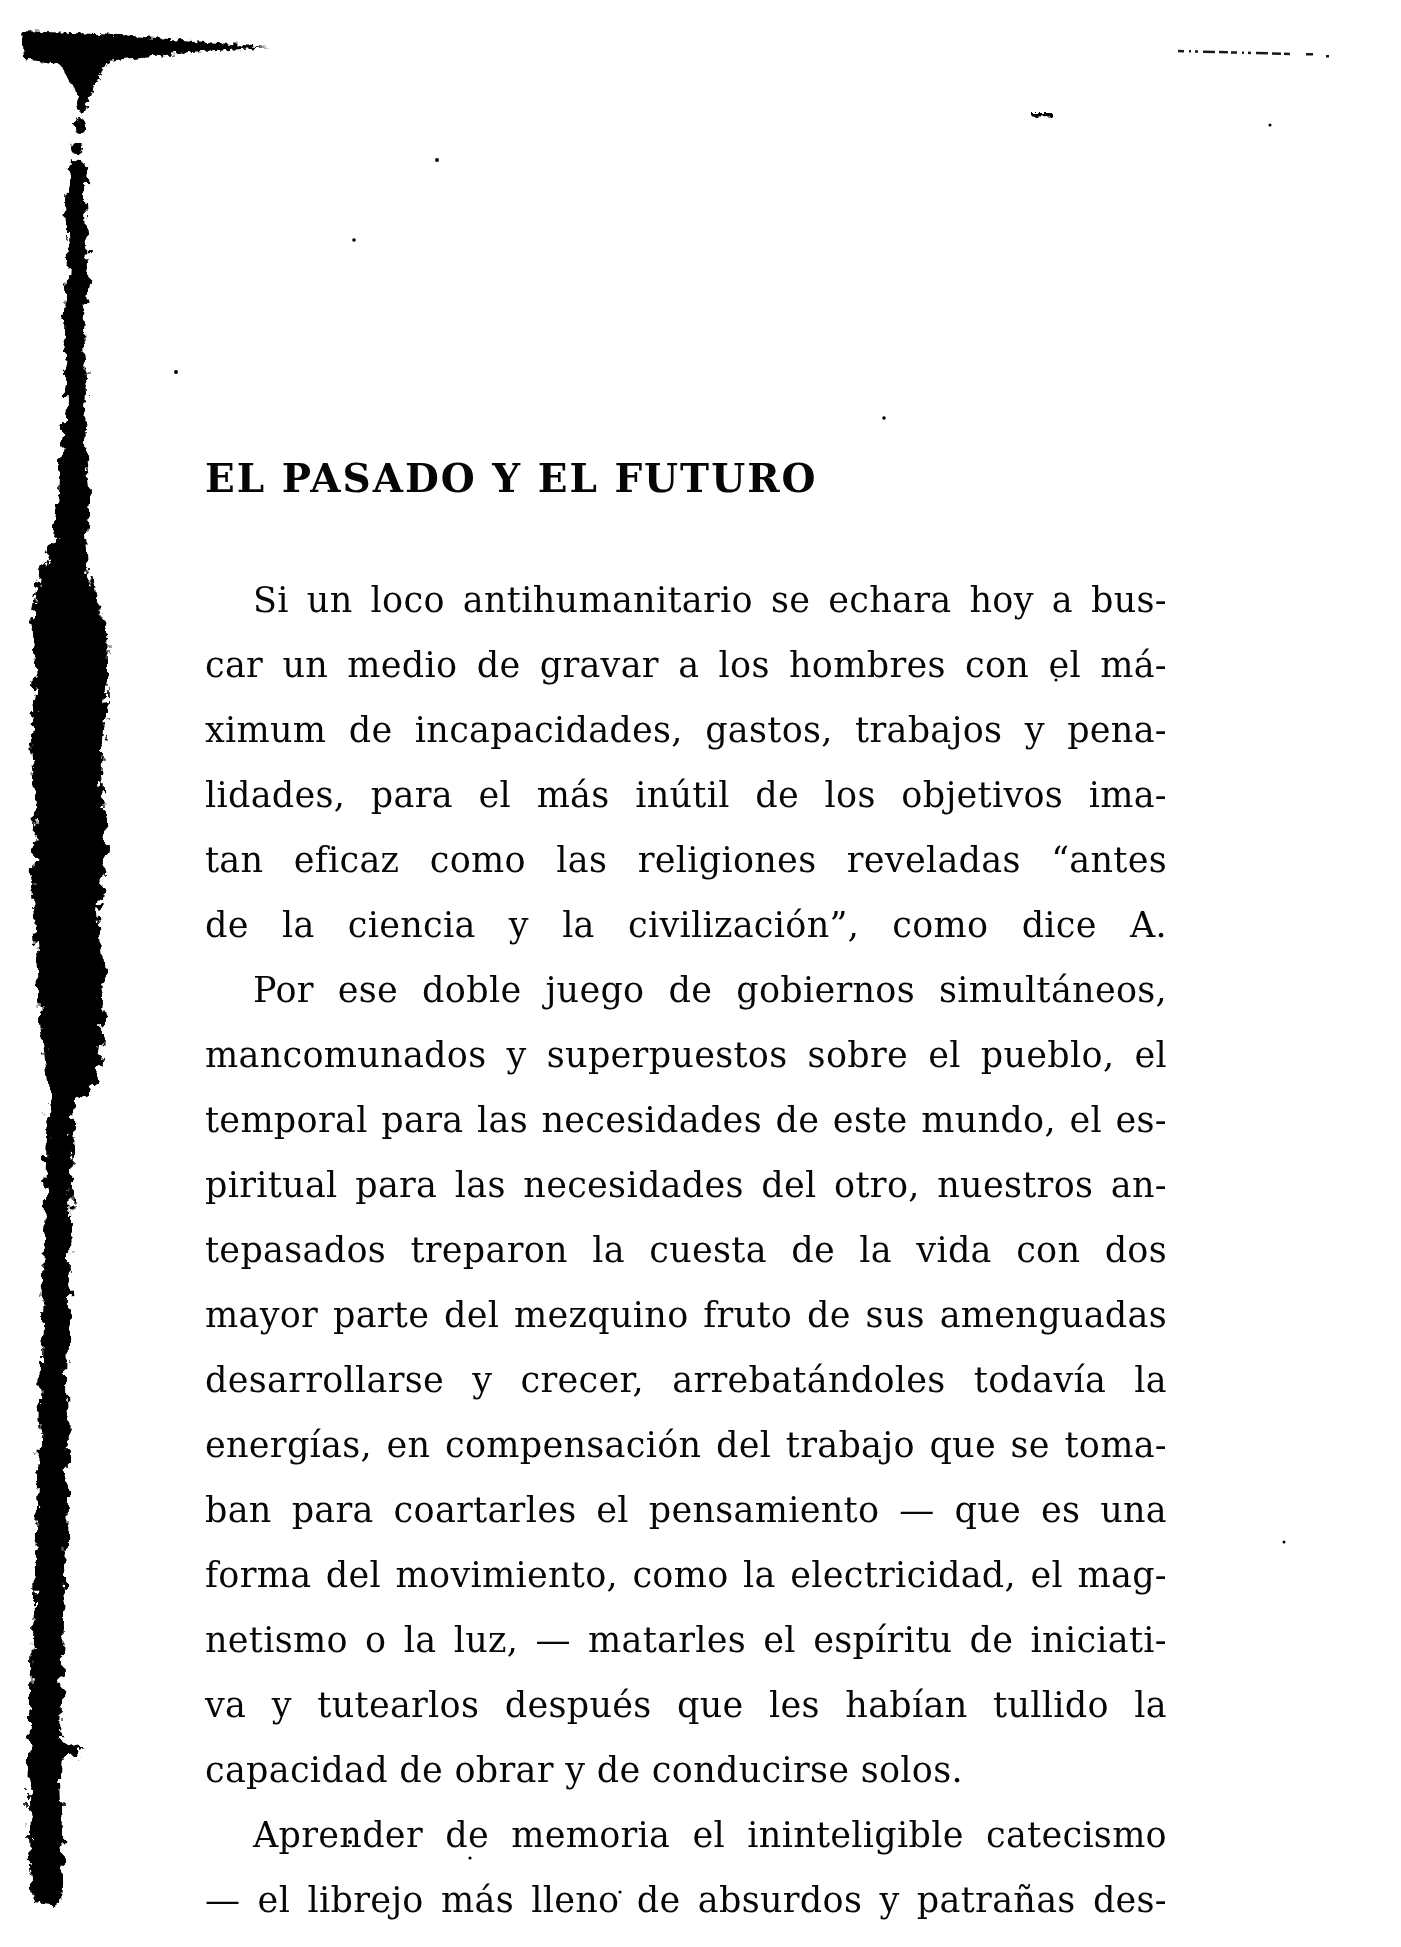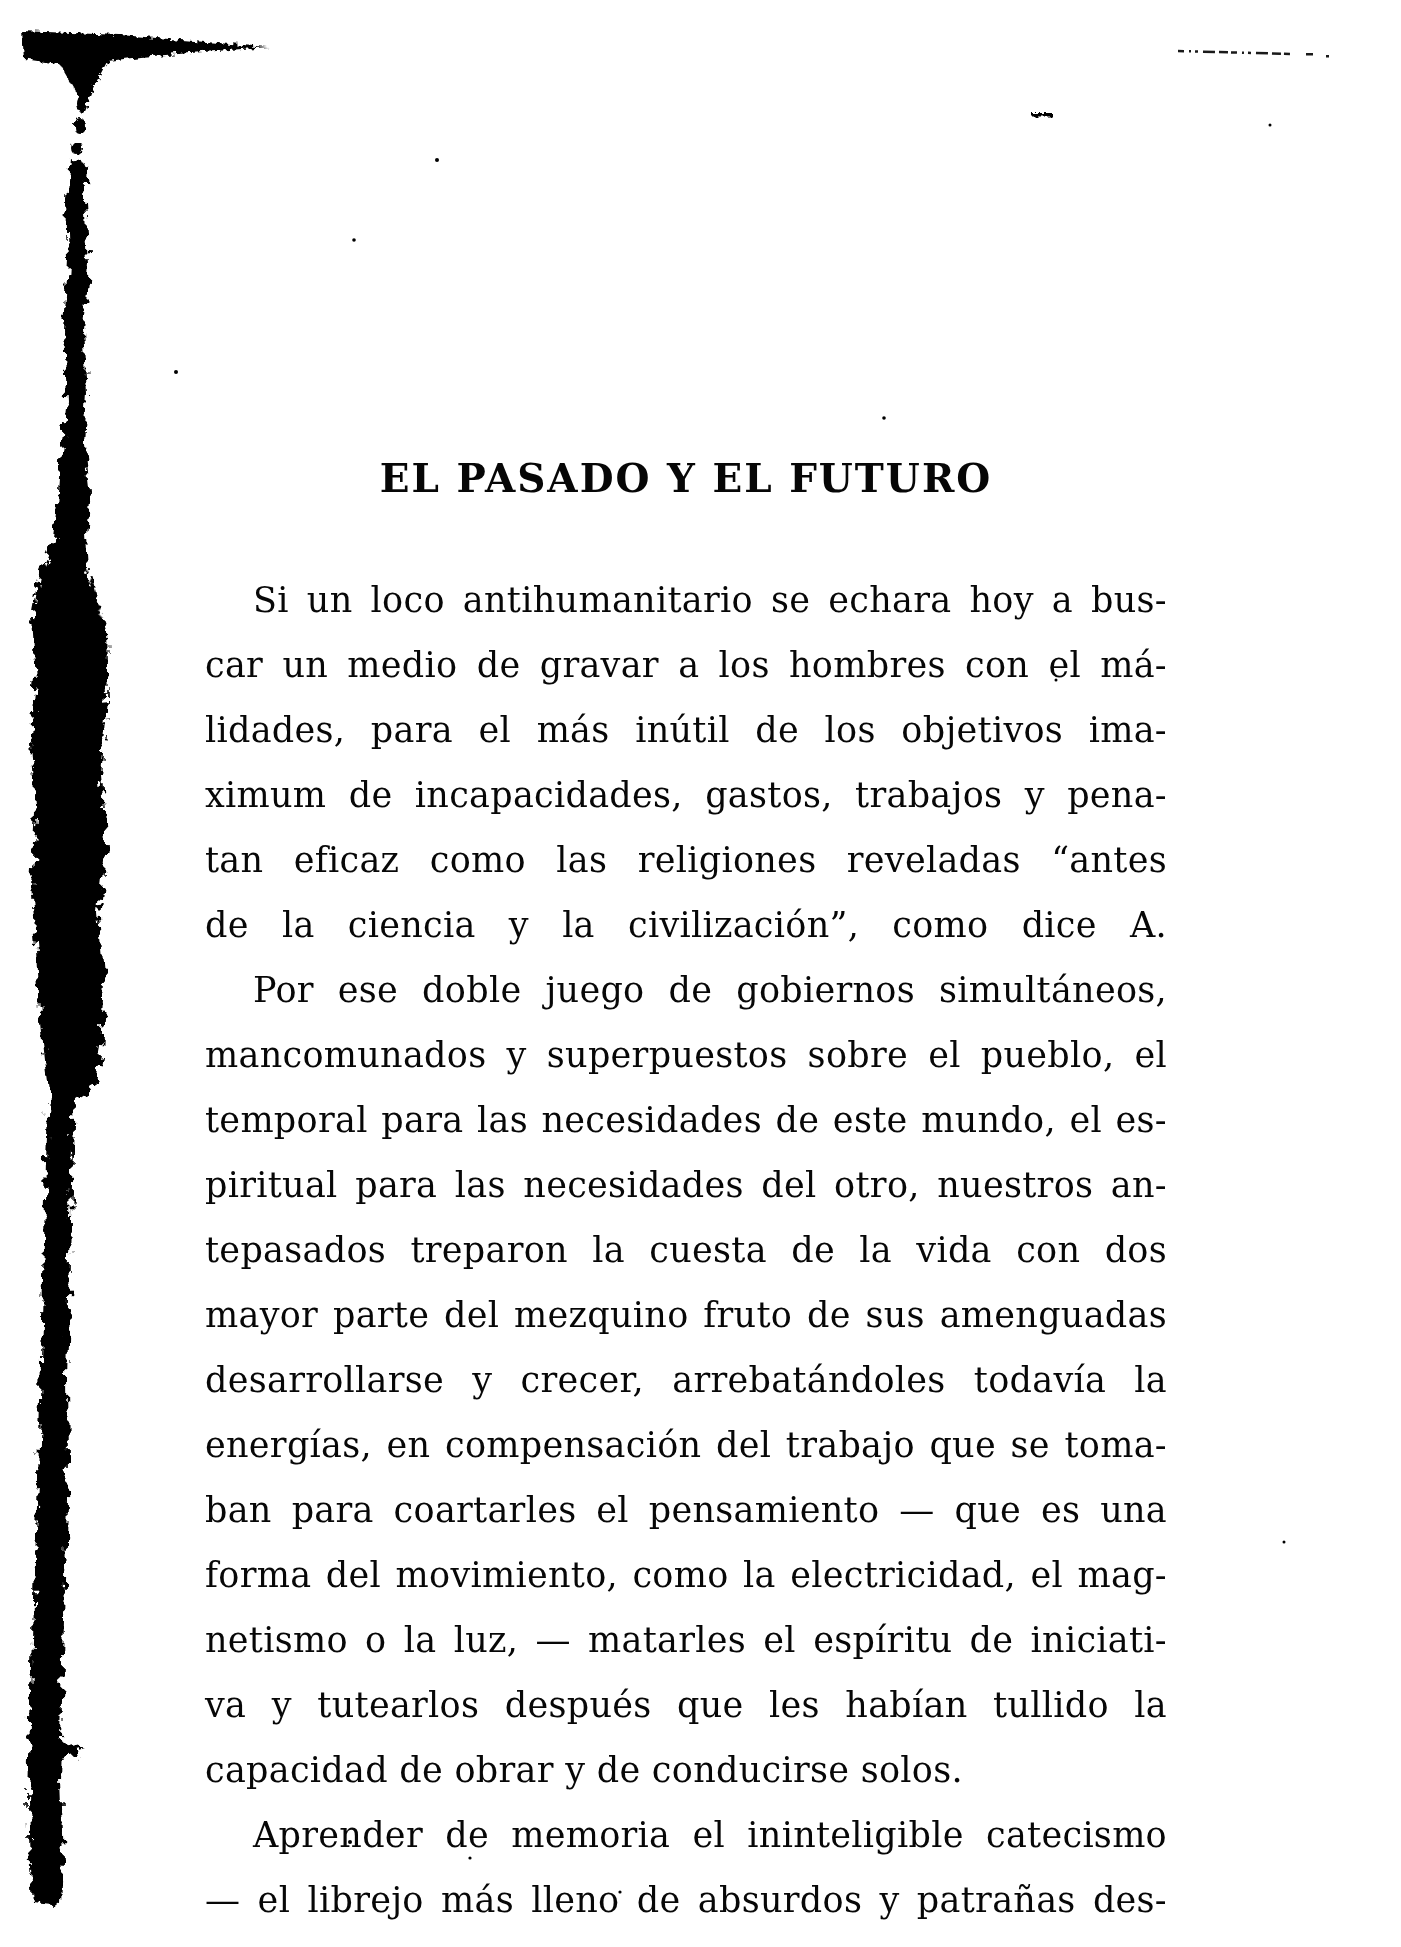--- a/index.html
+++ b/index.html
@@ -21,21 +21,21 @@
     left: 0; top: 0;
     width: 1401px;
     height: 1947px;
     pointer-events: none;
   }
   .title {
     position: absolute;
     left: 205px;
     top: 455px;
     width: 962px;
-    text-align: center;
+    text-align: left;
     font-size: 39px;
     font-weight: bold;
     letter-spacing: 2px;
     white-space: nowrap;
     color: #060606;
   }
   .text-body {
     position: absolute;
     left: 205px;
     top: 562px;
@@ -121,22 +121,22 @@
       <circle cx="620" cy="1892" r="1.6"></circle>
     </g>
   </svg>
 
   <div class="title">EL PASADO Y EL FUTURO</div>
 
   <div class="text-body">
       <div class="para">
         <div class="line first">Si un loco antihumanitario se echara hoy a bus-</div>
         <div class="line">car un medio de gravar a los hombres con el má-</div>
+        <div class="line">ximum de incapacidades, gastos, trabajos y pena-</div>
         <div class="line">lidades, para el más inútil de los objetivos ima-</div>
-        <div class="line">ximum de incapacidades, gastos, trabajos y pena-</div>
         <div class="line">tan eficaz como las religiones reveladas “antes</div>
         <div class="line">de la ciencia y la civilización”, como dice A.</div>
       </div>
       <div class="para">
         <div class="line first">Por ese doble juego de gobiernos simultáneos,</div>
         <div class="line">mancomunados y superpuestos sobre el pueblo, el</div>
         <div class="line">temporal para las necesidades de este mundo, el es-</div>
         <div class="line">piritual para las necesidades del otro, nuestros an-</div>
         <div class="line">tepasados treparon la cuesta de la vida con dos</div>
         <div class="line">mayor parte del mezquino fruto de sus amenguadas</div>

